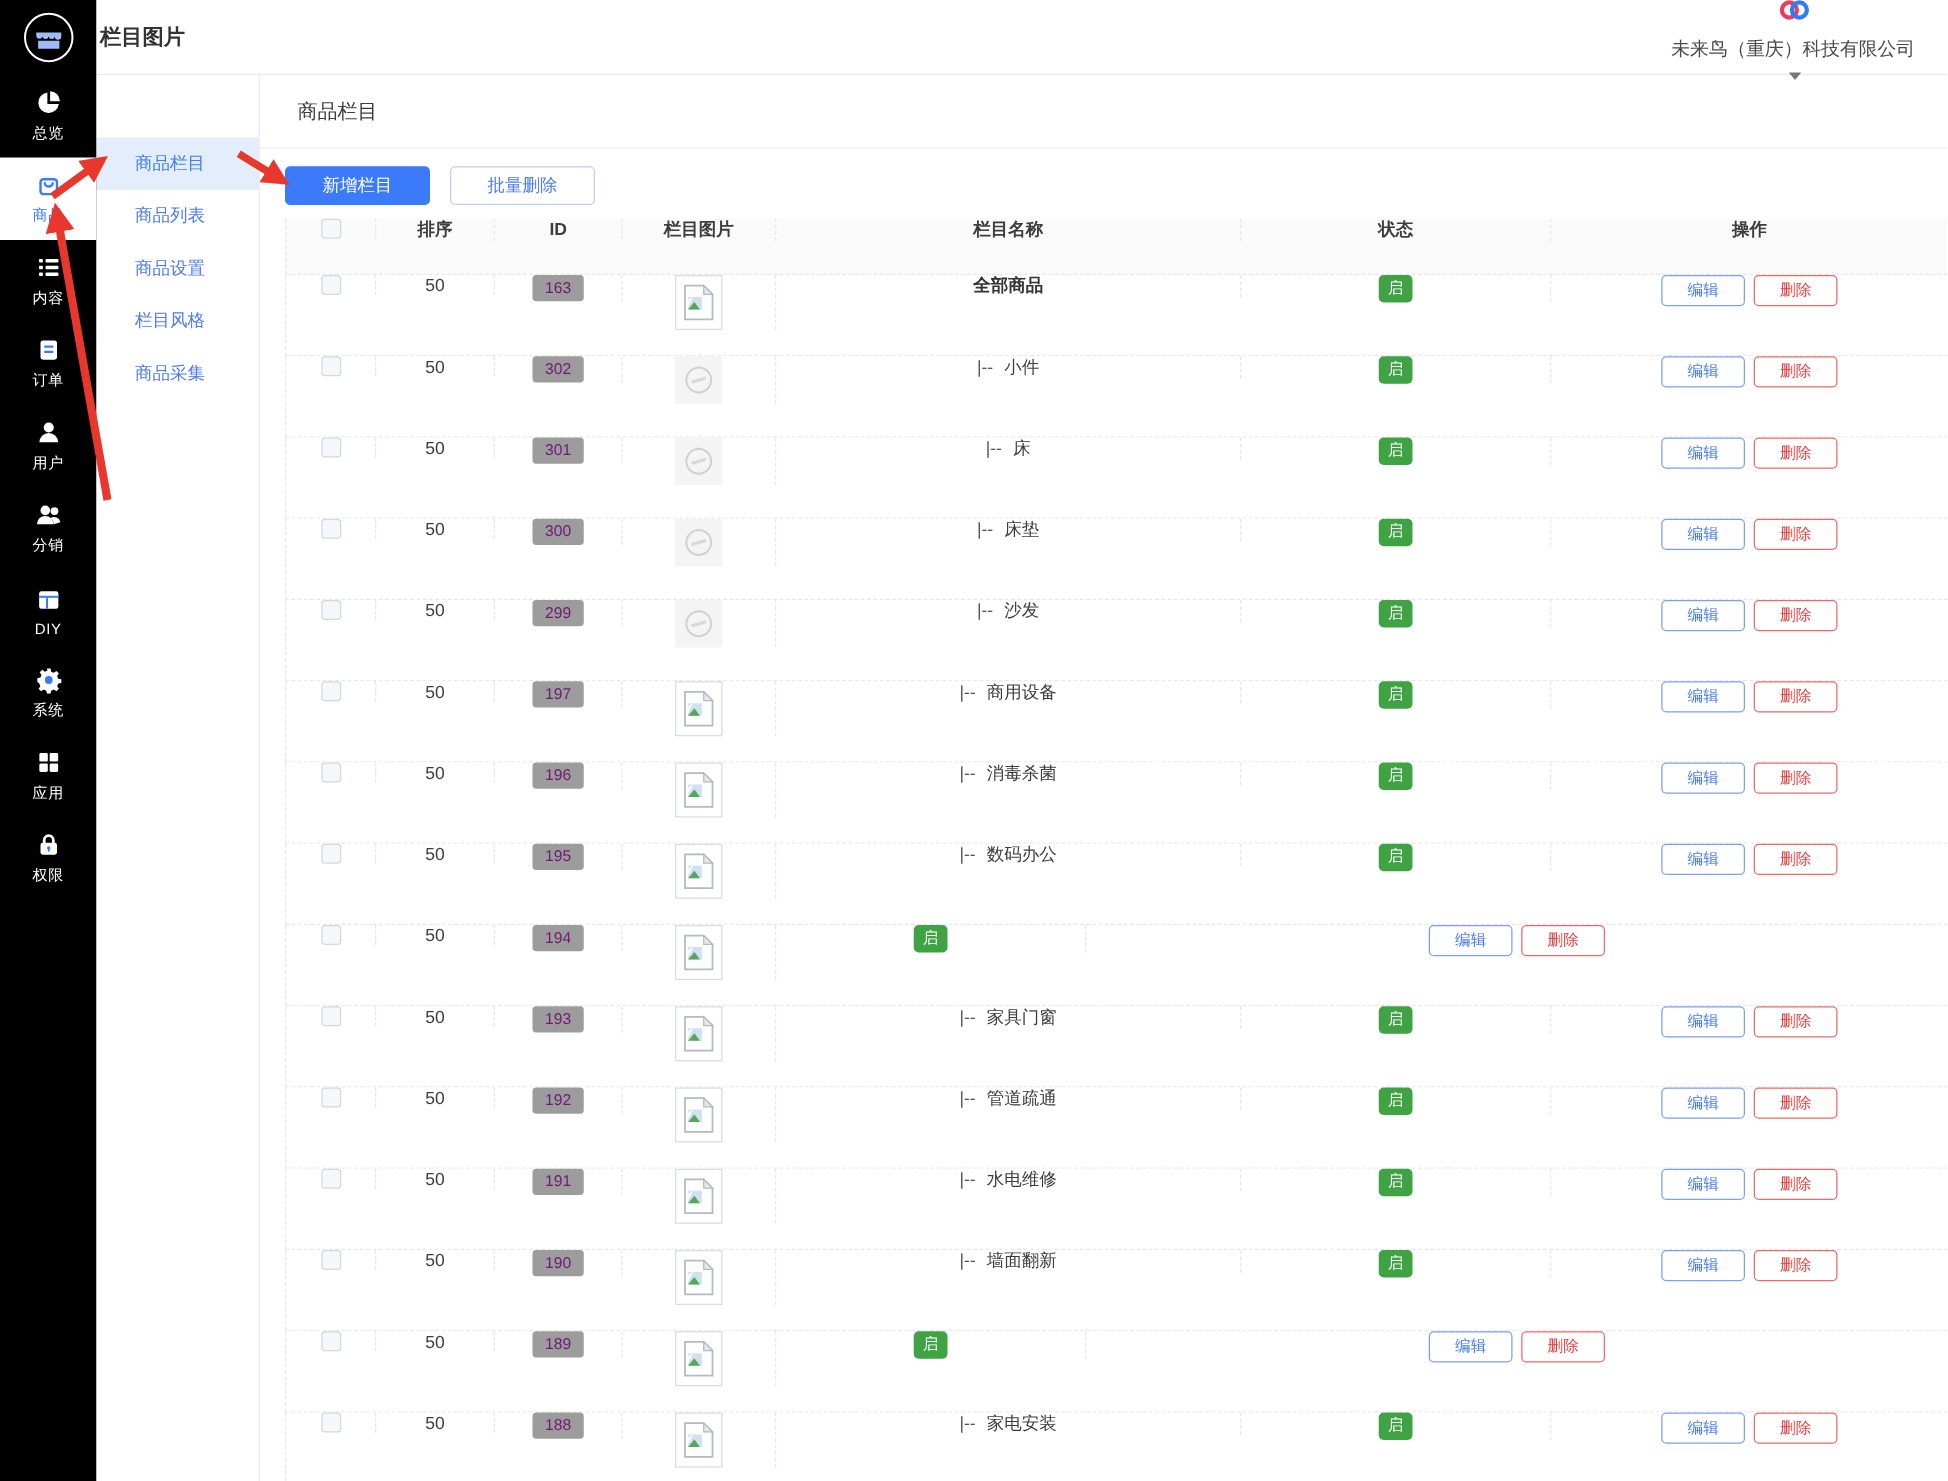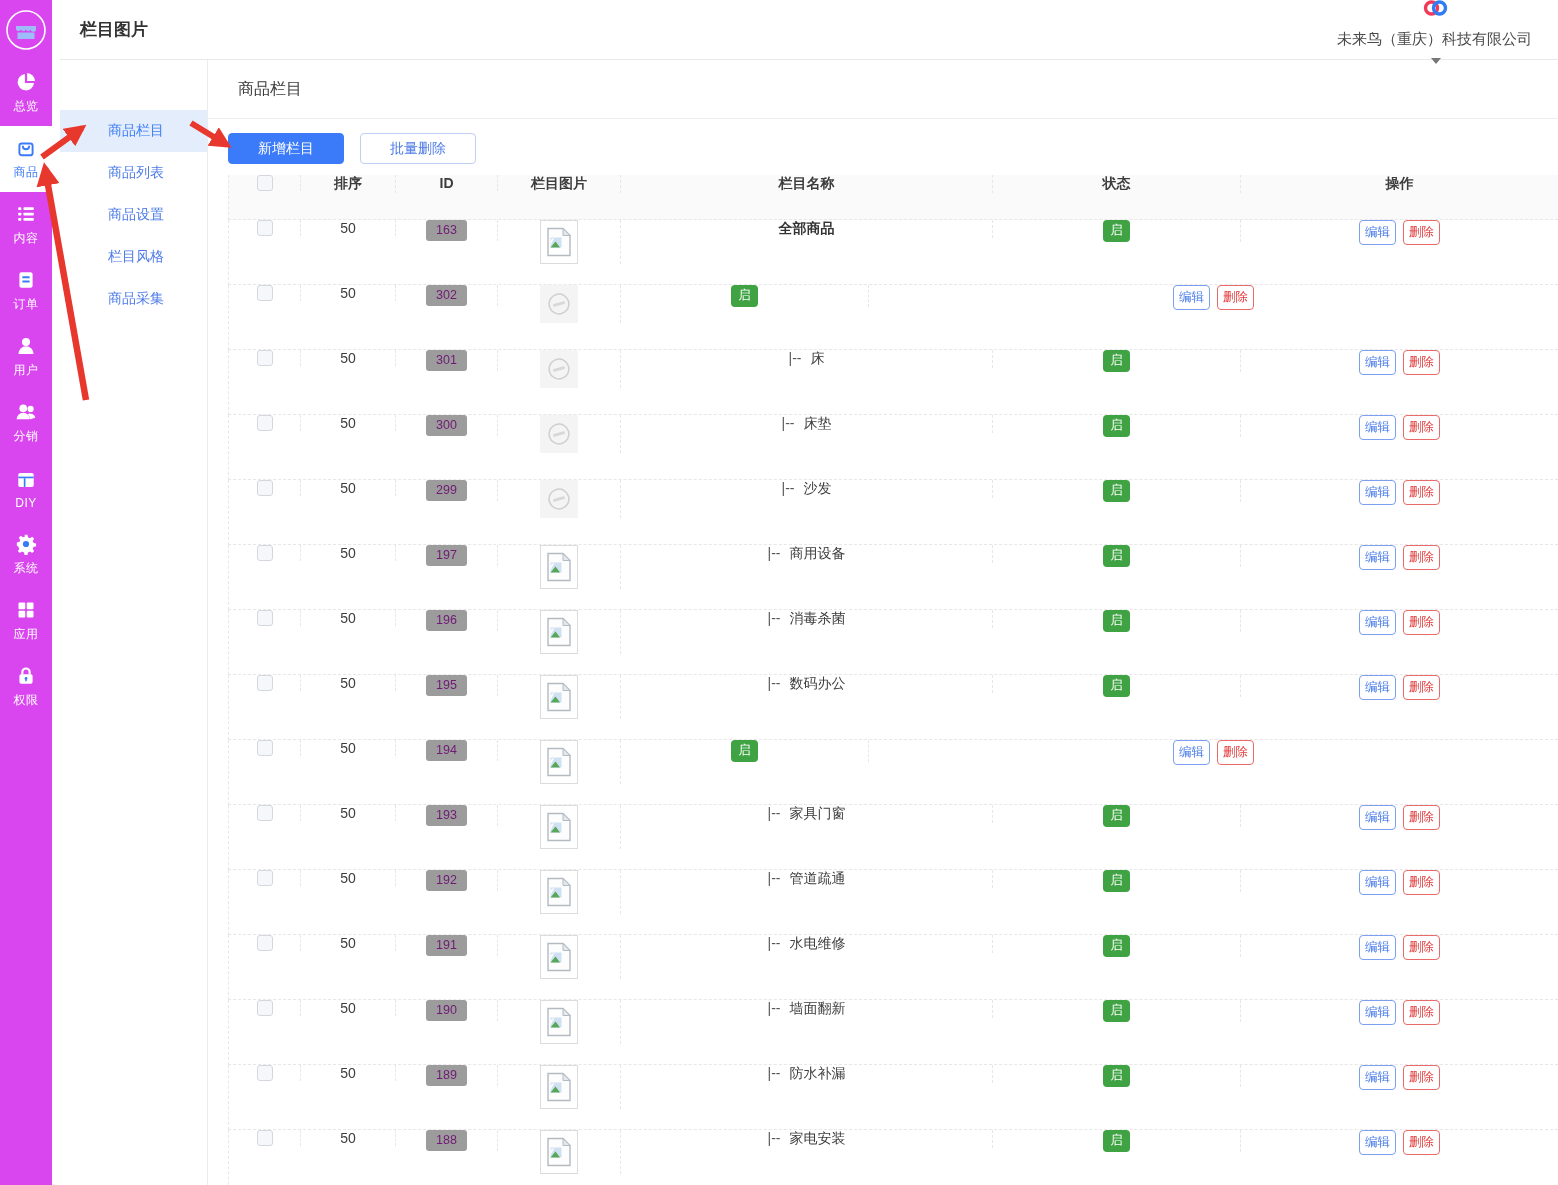--- a/index.html
+++ b/index.html
@@ -1,20 +1,20 @@
 <!DOCTYPE html>
 <html><head>
 <meta charset="utf-8">
 <style>
   * { box-sizing: border-box; margin: 0; padding: 0; }
   html,body { width:1558px; height:1185px; overflow:hidden; }
   body { font-family: "Liberation Sans", "DejaVu Sans", sans-serif; background:#fff; color:#333; position:relative; }
 
   
-  .sidebar { position:absolute; left:0; top:0; width:52px; height:1185px; background:#d946ef; z-index:5; }
+  .sidebar { position:absolute; left:0; top:0; width:77px; height:1185px; background:#000000; z-index:5; }
   .logo-block { height:60px; display:flex; align-items:center; justify-content:center; }
   .side-item { height:66px; display:flex; flex-direction:column; align-items:center; justify-content:center; gap:5px;
                color:#fff; cursor:pointer; }
   .side-item .lbl { font-size:12px; letter-spacing:0.5px; }
   .side-item svg { display:block; }
   .side-item .hole { fill:#3B7AF8; }
   .side-item.active { background:#fff; color:#3B7AF8; }
 
   
   .topbar { position:absolute; left:60px; top:0; right:0; height:60px; background:#fff; border-bottom:1px solid #e9e9e9;
@@ -53,21 +53,21 @@
   .col-actions { flex:1; border-right:none; }
   .checkbox { width:16px; height:16px; border:1px solid #d4d7de; border-radius:3px; background:#f6f7fa; display:inline-block; cursor:pointer; }
   .id-badge { background:#9C9C9C; color:#701a75; font-size:12.5px; padding:3px 10px; border-radius:3px; line-height:1.2; }
   .img-box { width:38px; height:44px; border:1px solid #dcdcdc; background:#fff; display:flex; align-items:center; justify-content:center; }
   .img-empty { width:38px; height:38px; background:#f4f4f4; display:flex; align-items:center; justify-content:center; }
   .name-text { color:#3d3d3d; }
   .name-text.bold { font-weight:bold; color:#333; }
   .name-prefix { color:#555; margin-right:9px; }
   .status-badge { background:#3FA243; color:#fff; font-size:12.5px; padding:4px 7px; border-radius:4px; line-height:1.1; cursor:pointer; }
   .row-actions { display:flex; gap:7px; }
-  .btn-mini { font-size:12.5px; padding:4px 5px; border-radius:4px; background:#fff; cursor:pointer; font-family:inherit; line-height:1.2; }
+  .btn-mini { font-size:12.5px; padding:4px 20px; border-radius:4px; background:#fff; cursor:pointer; font-family:inherit; line-height:1.2; }
   .btn-edit { color:#477BE8; border:1px solid #7d9fef; }
   .btn-del { color:#E23C3C; border:1px solid #ea6a6a; }
 
   
   .annotations { position:absolute; left:0; top:0; z-index:50; pointer-events:none; }
 </style>
 </head>
 <body>
 
 <nav class="sidebar">
@@ -275,20 +275,23 @@
           <div class="cell col-img">
             <span class="img-empty">
               <svg viewBox="0 0 36 36" width="34" height="34">
                 <g transform="rotate(-16 18 18)">
                   <circle cx="18" cy="18" r="10.5" fill="none" stroke="#cfcfcf" stroke-width="1.6"></circle>
                   <rect x="11.5" y="16.6" width="13" height="2.8" rx="1.2" fill="#d8d8d8"></rect>
                 </g>
               </svg>
             </span>
           </div>
+          <div class="cell col-name">
+            <span class="name-text"><span class="name-prefix">|--</span>小件</span>
+          </div>
           <div class="cell col-status">
             <span class="status-badge">启</span>
           </div>
           <div class="cell col-actions">
             <span class="row-actions">
               <button class="btn-mini btn-edit">编辑</button>
               <button class="btn-mini btn-del">删除</button>
             </span>
           </div>
         </div>
@@ -649,23 +652,20 @@
           <div class="cell col-img">
             <span class="img-box">
               <svg viewBox="0 0 26 30" width="26" height="30">
                 <path d="M2 1.5h15l7 7v20H2z" fill="#fdfdfd" stroke="#b3bac2" stroke-width="1.4"></path>
                 <path d="M17 1.5l7 7h-7z" fill="#e3e9ef" stroke="#b3bac2" stroke-width="1"></path>
                 <path d="M4.5 10.5h11v10h-11z" fill="#cfe0f2"></path>
                 <path d="M4.5 20.5l5-6 4.5 6z" fill="#57a65a"></path>
                 <path d="M4.5 13l4-2.5-4 8z" fill="#fdfdfd"></path>
               </svg>
             </span>
-          </div>
-          <div class="cell col-name">
-            <span class="name-text"><span class="name-prefix">|--</span>防水补漏</span>
           </div>
           <div class="cell col-status">
             <span class="status-badge">启</span>
           </div>
           <div class="cell col-actions">
             <span class="row-actions">
               <button class="btn-mini btn-edit">编辑</button>
               <button class="btn-mini btn-del">删除</button>
             </span>
           </div>

